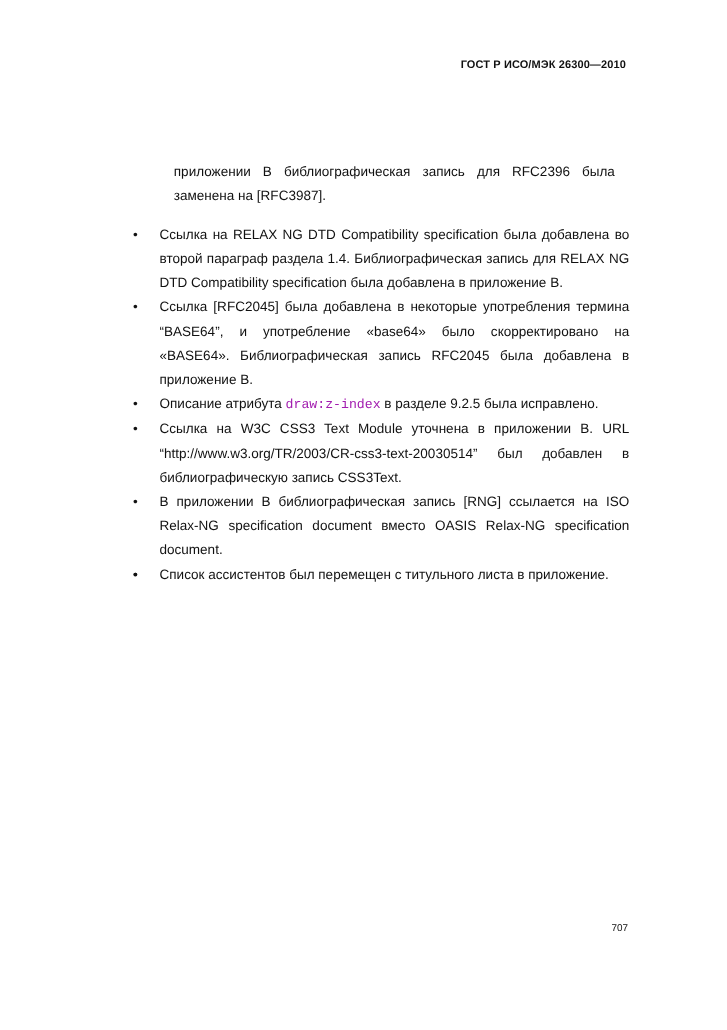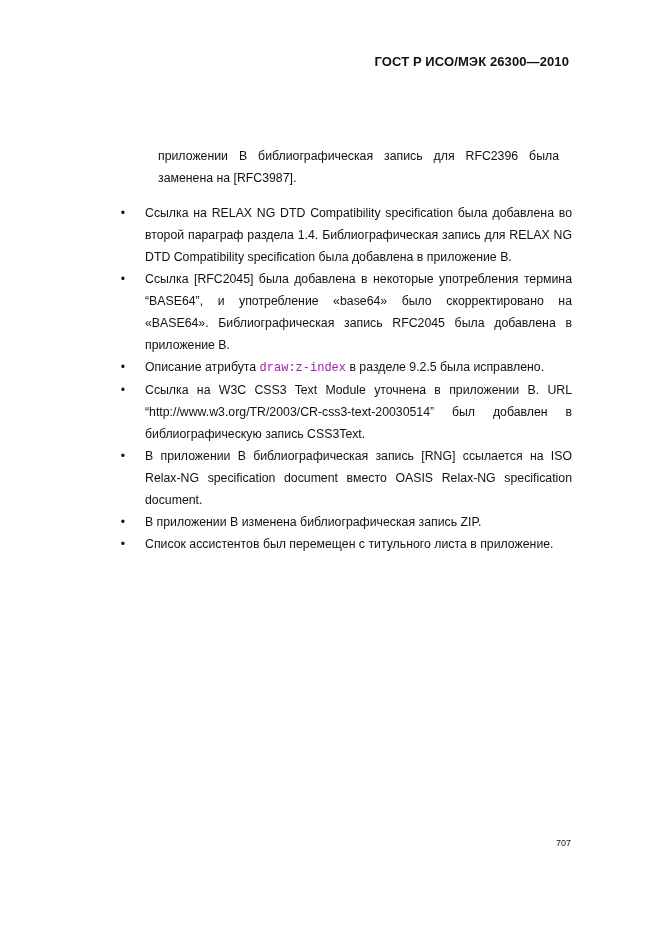--- a/index.html
+++ b/index.html
@@ -12,21 +12,21 @@
       height: 936px;
       position: relative;
       overflow: hidden;
       font-family: "Liberation Sans", sans-serif;
       color: #111111;
     }
     .header {
       position: absolute;
       top: 54px;
       right: 92px;
-      font-size: 13px;
+      font-size: 10px;
       font-weight: bold;
       letter-spacing: 0.1px;
     }
     .content {
       position: absolute;
       top: 132px;
       left: 145px;
       width: 427px;
       font-size: 12.3px;
       line-height: 22px;
@@ -86,21 +86,20 @@
     <li class="list-item">
       <span class="bullet">•</span>
       <span>Ссылка на W3C CSS3 Text Module уточнена в приложении В. URL “http://www.w3.org/TR/2003/CR-css3-text-20030514” был добавлен в библиографическую запись CSS3Text.</span>
     </li>
     <li class="list-item">
       <span class="bullet">•</span>
       <span>В приложении В библиографическая запись [RNG] ссылается на ISO Relax-NG specification document вместо OASIS Relax-NG specification document.</span>
     </li>
     <li class="list-item">
       <span class="bullet">•</span>
-      <span>В приложении В изменена библиографическая запись ZIP.</span>
     </li>
     <li class="list-item">
       <span class="bullet">•</span>
       <span>Список ассистентов был перемещен с титульного листа в приложение.</span>
     </li>
   </ul>
 </div>
 
 <div class="page-number">707</div>
 

